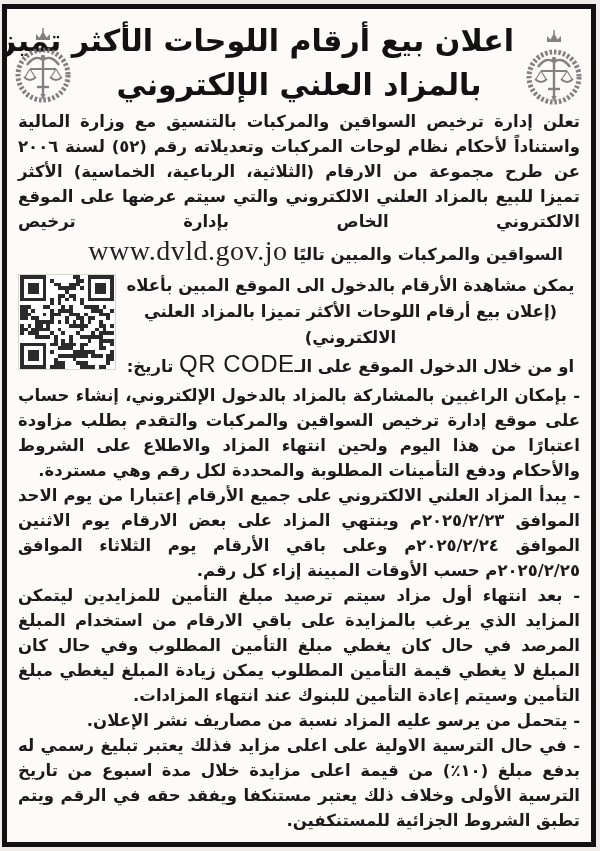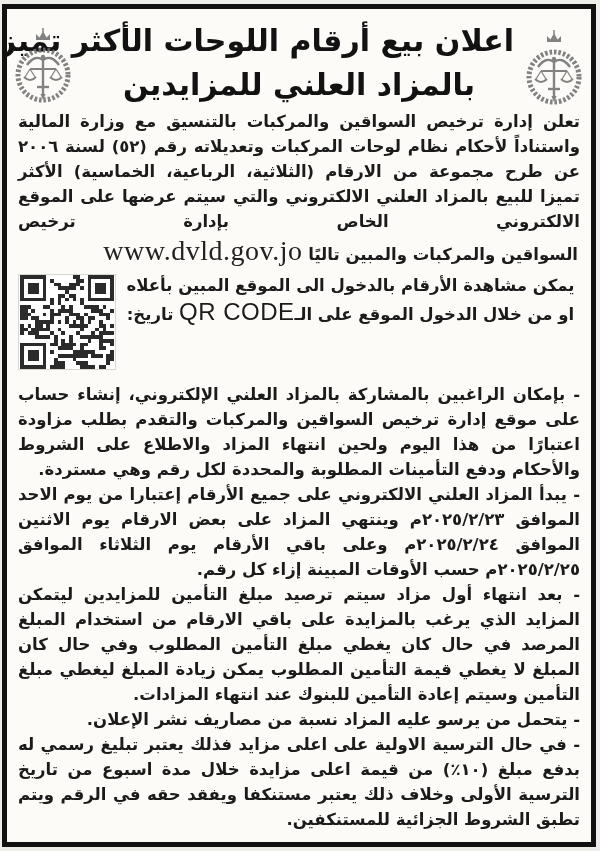--- a/index.html
+++ b/index.html
@@ -41,21 +41,21 @@
   
   .bodytext {
     font-size: 16.5px;
     font-weight: 700;
     line-height: 25px;
     color: #1b1b1b;
     text-align: justify;
   }
   .intro { text-align-last: justify; }
   .url-line {
-    margin: 1px 2px 2px 0;
+    margin: 1px 17px 2px 0;
     white-space: nowrap;
     line-height: 32px;
   }
   .url-latin {
     font-family: "Liberation Serif", "DejaVu Serif", serif;
     font-weight: 400;
     font-size: 28px;
     letter-spacing: 0.5px;
     color: #222222;
     unicode-bidi: embed;
@@ -129,45 +129,46 @@
         <line x1="43" y1="42" x2="38" y2="50" stroke-width="1.2"></line>
         <line x1="43" y1="42" x2="48" y2="50" stroke-width="1.2"></line>
         <path d="M37 50 Q43 56 49 50" stroke-width="2"></path>
         <line x1="24" y1="60" x2="36" y2="60" stroke-width="2.4"></line>
       </g>
     </svg>
   </div>
 
   <h1 class="title-block">
     <span class="title-line">اعلان بيع أرقام اللوحات الأكثر تميزاً</span>
-    <span class="title-line">بالمزاد العلني للمزايدين</span>
+    <span class="title-line">بالمزاد العلني الإلكتروني</span>
   </h1>
 
   <p class="bodytext intro">تعلن إدارة ترخيص السواقين والمركبات بالتنسيق مع وزارة المالية واستناداً لأحكام نظام لوحات المركبات وتعديلاته رقم (٥٢) لسنة ٢٠٠٦ عن طرح مجموعة من الارقام (الثلاثية، الرباعية، الخماسية) الأكثر تميزا للبيع بالمزاد العلني الالكتروني والتي سيتم عرضها على الموقع الالكتروني الخاص بإدارة ترخيص</p>
 
   <div class="bodytext url-line">
     <span>السواقين والمركبات والمبين تاليًا</span>
     <span class="url-latin">www.dvld.gov.jo</span>
   </div>
 
   <div class="bodytext qr-section">
     <div class="qr-float">
       <svg id="qr-svg" viewBox="0 0 25 25" shape-rendering="crispEdges">
           <rect width="25" height="25" fill="#ffffff"></rect>
           <path d="M0 0h1v1h-1zM1 0h1v1h-1zM2 0h1v1h-1zM3 0h1v1h-1zM4 0h1v1h-1zM5 0h1v1h-1zM6 0h1v1h-1zM14 0h1v1h-1zM15 0h1v1h-1zM18 0h1v1h-1zM19 0h1v1h-1zM20 0h1v1h-1zM21 0h1v1h-1zM22 0h1v1h-1zM23 0h1v1h-1zM24 0h1v1h-1zM0 1h1v1h-1zM6 1h1v1h-1zM8 1h1v1h-1zM15 1h1v1h-1zM16 1h1v1h-1zM18 1h1v1h-1zM24 1h1v1h-1zM0 2h1v1h-1zM2 2h1v1h-1zM3 2h1v1h-1zM4 2h1v1h-1zM6 2h1v1h-1zM9 2h1v1h-1zM10 2h1v1h-1zM13 2h1v1h-1zM14 2h1v1h-1zM15 2h1v1h-1zM18 2h1v1h-1zM20 2h1v1h-1zM21 2h1v1h-1zM22 2h1v1h-1zM24 2h1v1h-1zM0 3h1v1h-1zM2 3h1v1h-1zM3 3h1v1h-1zM4 3h1v1h-1zM6 3h1v1h-1zM10 3h1v1h-1zM11 3h1v1h-1zM12 3h1v1h-1zM13 3h1v1h-1zM14 3h1v1h-1zM16 3h1v1h-1zM18 3h1v1h-1zM20 3h1v1h-1zM21 3h1v1h-1zM22 3h1v1h-1zM24 3h1v1h-1zM0 4h1v1h-1zM2 4h1v1h-1zM3 4h1v1h-1zM4 4h1v1h-1zM6 4h1v1h-1zM12 4h1v1h-1zM18 4h1v1h-1zM20 4h1v1h-1zM21 4h1v1h-1zM22 4h1v1h-1zM24 4h1v1h-1zM0 5h1v1h-1zM6 5h1v1h-1zM10 5h1v1h-1zM11 5h1v1h-1zM13 5h1v1h-1zM14 5h1v1h-1zM18 5h1v1h-1zM24 5h1v1h-1zM0 6h1v1h-1zM1 6h1v1h-1zM2 6h1v1h-1zM3 6h1v1h-1zM4 6h1v1h-1zM5 6h1v1h-1zM6 6h1v1h-1zM8 6h1v1h-1zM10 6h1v1h-1zM12 6h1v1h-1zM14 6h1v1h-1zM16 6h1v1h-1zM18 6h1v1h-1zM19 6h1v1h-1zM20 6h1v1h-1zM21 6h1v1h-1zM22 6h1v1h-1zM23 6h1v1h-1zM24 6h1v1h-1zM8 7h1v1h-1zM10 7h1v1h-1zM16 7h1v1h-1zM0 8h1v1h-1zM1 8h1v1h-1zM2 8h1v1h-1zM6 8h1v1h-1zM7 8h1v1h-1zM11 8h1v1h-1zM13 8h1v1h-1zM17 8h1v1h-1zM18 8h1v1h-1zM19 8h1v1h-1zM20 8h1v1h-1zM22 8h1v1h-1zM0 9h1v1h-1zM1 9h1v1h-1zM3 9h1v1h-1zM8 9h1v1h-1zM10 9h1v1h-1zM11 9h1v1h-1zM12 9h1v1h-1zM13 9h1v1h-1zM19 9h1v1h-1zM20 9h1v1h-1zM21 9h1v1h-1zM24 9h1v1h-1zM0 10h1v1h-1zM1 10h1v1h-1zM2 10h1v1h-1zM6 10h1v1h-1zM8 10h1v1h-1zM9 10h1v1h-1zM10 10h1v1h-1zM13 10h1v1h-1zM14 10h1v1h-1zM15 10h1v1h-1zM17 10h1v1h-1zM21 10h1v1h-1zM22 10h1v1h-1zM23 10h1v1h-1zM0 11h1v1h-1zM1 11h1v1h-1zM3 11h1v1h-1zM4 11h1v1h-1zM8 11h1v1h-1zM12 11h1v1h-1zM15 11h1v1h-1zM16 11h1v1h-1zM18 11h1v1h-1zM19 11h1v1h-1zM23 11h1v1h-1zM4 12h1v1h-1zM5 12h1v1h-1zM6 12h1v1h-1zM7 12h1v1h-1zM8 12h1v1h-1zM10 12h1v1h-1zM12 12h1v1h-1zM14 12h1v1h-1zM16 12h1v1h-1zM18 12h1v1h-1zM21 12h1v1h-1zM0 13h1v1h-1zM2 13h1v1h-1zM4 13h1v1h-1zM5 13h1v1h-1zM7 13h1v1h-1zM13 13h1v1h-1zM14 13h1v1h-1zM15 13h1v1h-1zM16 13h1v1h-1zM17 13h1v1h-1zM21 13h1v1h-1zM22 13h1v1h-1zM24 13h1v1h-1zM0 14h1v1h-1zM1 14h1v1h-1zM3 14h1v1h-1zM4 14h1v1h-1zM5 14h1v1h-1zM6 14h1v1h-1zM7 14h1v1h-1zM10 14h1v1h-1zM16 14h1v1h-1zM20 14h1v1h-1zM22 14h1v1h-1zM0 15h1v1h-1zM2 15h1v1h-1zM3 15h1v1h-1zM4 15h1v1h-1zM8 15h1v1h-1zM11 15h1v1h-1zM15 15h1v1h-1zM19 15h1v1h-1zM21 15h1v1h-1zM22 15h1v1h-1zM23 15h1v1h-1zM24 15h1v1h-1zM4 16h1v1h-1zM5 16h1v1h-1zM6 16h1v1h-1zM7 16h1v1h-1zM9 16h1v1h-1zM13 16h1v1h-1zM16 16h1v1h-1zM17 16h1v1h-1zM18 16h1v1h-1zM19 16h1v1h-1zM20 16h1v1h-1zM21 16h1v1h-1zM9 17h1v1h-1zM11 17h1v1h-1zM13 17h1v1h-1zM18 17h1v1h-1zM21 17h1v1h-1zM22 17h1v1h-1zM23 17h1v1h-1zM24 17h1v1h-1zM0 18h1v1h-1zM1 18h1v1h-1zM2 18h1v1h-1zM3 18h1v1h-1zM4 18h1v1h-1zM5 18h1v1h-1zM6 18h1v1h-1zM8 18h1v1h-1zM9 18h1v1h-1zM11 18h1v1h-1zM12 18h1v1h-1zM13 18h1v1h-1zM14 18h1v1h-1zM16 18h1v1h-1zM17 18h1v1h-1zM21 18h1v1h-1zM24 18h1v1h-1zM0 19h1v1h-1zM6 19h1v1h-1zM10 19h1v1h-1zM11 19h1v1h-1zM12 19h1v1h-1zM13 19h1v1h-1zM16 19h1v1h-1zM21 19h1v1h-1zM22 19h1v1h-1zM0 20h1v1h-1zM2 20h1v1h-1zM3 20h1v1h-1zM4 20h1v1h-1zM6 20h1v1h-1zM8 20h1v1h-1zM14 20h1v1h-1zM15 20h1v1h-1zM16 20h1v1h-1zM17 20h1v1h-1zM18 20h1v1h-1zM19 20h1v1h-1zM24 20h1v1h-1zM0 21h1v1h-1zM2 21h1v1h-1zM3 21h1v1h-1zM4 21h1v1h-1zM6 21h1v1h-1zM10 21h1v1h-1zM11 21h1v1h-1zM12 21h1v1h-1zM13 21h1v1h-1zM14 21h1v1h-1zM15 21h1v1h-1zM16 21h1v1h-1zM17 21h1v1h-1zM19 21h1v1h-1zM20 21h1v1h-1zM21 21h1v1h-1zM23 21h1v1h-1zM24 21h1v1h-1zM0 22h1v1h-1zM2 22h1v1h-1zM3 22h1v1h-1zM4 22h1v1h-1zM6 22h1v1h-1zM9 22h1v1h-1zM14 22h1v1h-1zM23 22h1v1h-1zM24 22h1v1h-1zM0 23h1v1h-1zM6 23h1v1h-1zM9 23h1v1h-1zM10 23h1v1h-1zM11 23h1v1h-1zM15 23h1v1h-1zM16 23h1v1h-1zM17 23h1v1h-1zM23 23h1v1h-1zM0 24h1v1h-1zM1 24h1v1h-1zM2 24h1v1h-1zM3 24h1v1h-1zM4 24h1v1h-1zM5 24h1v1h-1zM6 24h1v1h-1zM8 24h1v1h-1zM9 24h1v1h-1zM10 24h1v1h-1zM11 24h1v1h-1zM16 24h1v1h-1zM17 24h1v1h-1zM18 24h1v1h-1zM19 24h1v1h-1zM21 24h1v1h-1zM22 24h1v1h-1z" fill="#2b2b2b"></path>
         </svg>
     </div>
     <div class="qr-text-line">يمكن مشاهدة الأرقام بالدخول الى الموقع المبين بأعلاه</div>
+    <div class="qr-text-line">(إعلان بيع أرقام اللوحات الأكثر تميزا بالمزاد العلني الالكتروني)</div>
     <div class="qr-text-line">
       <span>او من خلال الدخول الموقع على الـ</span><span class="qr-latin">QR CODE</span><span> تاريخ:</span>
     </div>
   </div>
 
   <div class="bullets">
-    <p class="bodytext bullet">- بإمكان الراغبين بالمشاركة بالمزاد العلني الإلكتروني، إنشاء حساب على موقع إدارة ترخيص السواقين والمركبات والتقدم بطلب مزاودة اعتبارًا من هذا اليوم ولحين انتهاء المزاد والاطلاع على الشروط والأحكام ودفع التأمينات المطلوبة والمحددة لكل رقم وهي مستردة.</p>
+    <p class="bodytext bullet">- بإمكان الراغبين بالمشاركة بالمزاد بالدخول الإلكتروني، إنشاء حساب على موقع إدارة ترخيص السواقين والمركبات والتقدم بطلب مزاودة اعتبارًا من هذا اليوم ولحين انتهاء المزاد والاطلاع على الشروط والأحكام ودفع التأمينات المطلوبة والمحددة لكل رقم وهي مستردة.</p>
     <p class="bodytext bullet">- يبدأ المزاد العلني الالكتروني على جميع الأرقام إعتبارا من يوم الاحد الموافق ٢٠٢٥/٢/٢٣م وينتهي المزاد على بعض الارقام يوم الاثنين الموافق ٢٠٢٥/٢/٢٤م وعلى باقي الأرقام يوم الثلاثاء الموافق ٢٠٢٥/٢/٢٥م حسب الأوقات المبينة إزاء كل رقم.</p>
     <p class="bodytext bullet">- بعد انتهاء أول مزاد سيتم ترصيد مبلغ التأمين للمزايدين ليتمكن المزايد الذي يرغب بالمزايدة على باقي الارقام من استخدام المبلغ المرصد في حال كان يغطي مبلغ التأمين المطلوب وفي حال كان المبلغ لا يغطي قيمة التأمين المطلوب يمكن زيادة المبلغ ليغطي مبلغ التأمين وسيتم إعادة التأمين للبنوك عند انتهاء المزادات.</p>
     <p class="bodytext bullet">- يتحمل من يرسو عليه المزاد نسبة من مصاريف نشر الإعلان.</p>
     <p class="bodytext bullet">- في حال الترسية الاولية على اعلى مزايد فذلك يعتبر تبليغ رسمي له بدفع مبلغ (١٠٪) من قيمة اعلى مزايدة خلال مدة اسبوع من تاريخ الترسية الأولى وخلاف ذلك يعتبر مستنكفا ويفقد حقه في الرقم ويتم تطبق الشروط الجزائية للمستنكفين.</p>
 
   </div>
 
 </div>
 
 </body></html>

